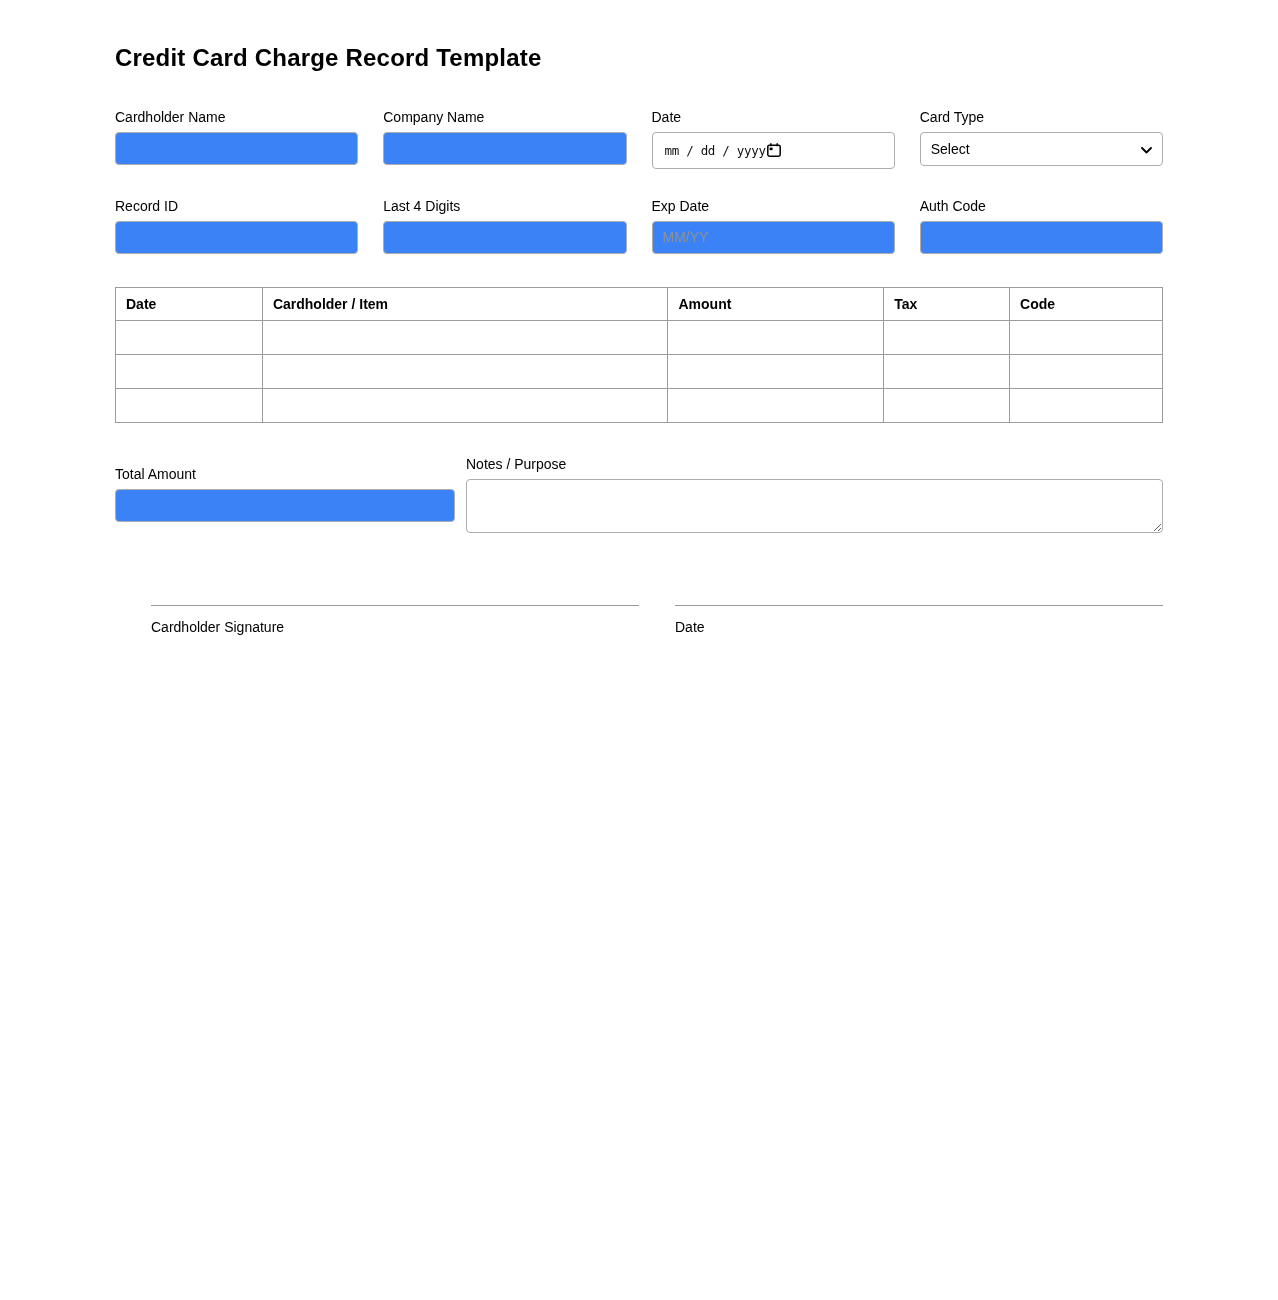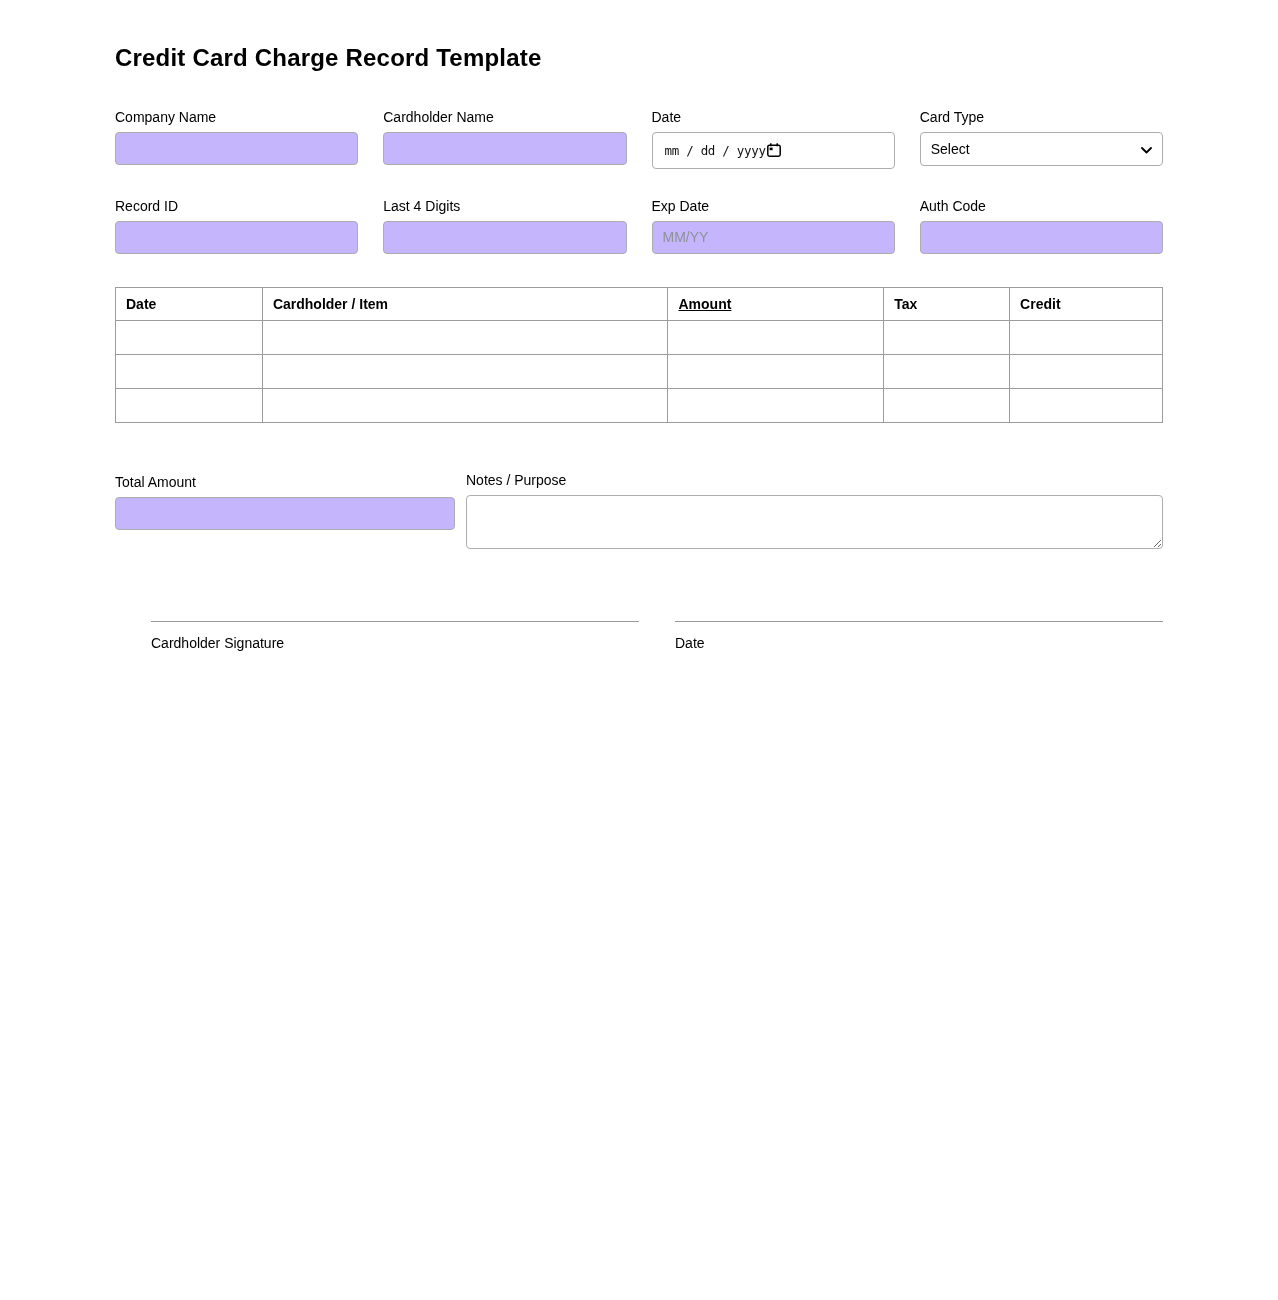--- a/index.html
+++ b/index.html
@@ -40,21 +40,21 @@
   .field input[type="text"],
   .field .text-input {
     width: 100%;
     height: 33px;
     border: 1px solid #adadad;
     border-radius: 4px;
     padding: 0 10px;
     font-family: "Liberation Sans", sans-serif;
     font-size: 14px;
     color: #000;
-    background: #c4b5fd;
+    background: #3b82f6;
     outline: none;
   }
   .field input::placeholder { color: #8d9297; opacity: 1; }
   
   .date-input {
     width: 100%;
     height: 37px;
     border: 1px solid #adadad;
     border-radius: 4px;
     padding: 0 12px;
@@ -112,32 +112,32 @@
     font-weight: bold;
     padding: 8px 10px;
     height: 32px;
   }
   table.charges td {
     height: 34px;
     padding: 0 10px;
   }
   .col-date  { width: 14.03%; }
   .col-desc  { width: 38.74%; }
-  .col-amt   { width: 20.61%; text-decoration: underline; }
+  .col-amt   { width: 20.61%; }
   .col-tax   { width: 12.02%; }
   .col-total { width: 14.60%; }
   
   .summary-row {
     display: flex;
     gap: 11px;
     margin-top: 34px;
     align-items: center;
   }
   .summary-row .total-col { width: 340px; flex: 0 0 340px; }
-  .summary-row .notes-col { flex: 1 1 auto; margin-top: 16px; }
+  .summary-row .notes-col { flex: 1 1 auto; }
   .notes-col textarea {
     width: 100%;
     height: 54px;
     border: 1px solid #adadad;
     border-radius: 4px;
     padding: 6px 10px;
     font-family: "Liberation Sans", sans-serif;
     font-size: 14px;
     resize: both;
     outline: none;
@@ -165,26 +165,26 @@
 </head>
 <body>
 
 <div class="page">
 
   <h1 class="page-title">Credit Card Charge Record Template</h1>
 
   <div class="form-grid">
 
     <div class="field">
+      <label>Cardholder Name</label>
+      <input type="text" value="" style="">
+    </div>
+
+    <div class="field">
       <label>Company Name</label>
-      <input type="text" value="" style="">
-    </div>
-
-    <div class="field">
-      <label>Cardholder Name</label>
       <input type="text" value="" style="">
     </div>
 
     <div class="field">
       <label>Date</label>
       <div class="date-input">
         <span class="date-text">mm / dd / yyyy</span>
         <span style="display:flex;">
           <svg width="16" height="16" viewBox="0 0 16 16" fill="none">
             <rect x="1.8" y="3.2" width="12.4" height="11" rx="1.6" stroke="#000" stroke-width="1.5"></rect>
@@ -232,21 +232,21 @@
 
   </div>
 
   <table class="charges">
     <thead>
       <tr>
         <th class="col-date">Date</th>
         <th class="col-desc">Cardholder / Item</th>
         <th class="col-amt">Amount</th>
         <th class="col-tax">Tax</th>
-        <th class="col-total">Credit</th>
+        <th class="col-total">Code</th>
       </tr>
     </thead>
     <tbody>
       <tr>
         <td></td>
         <td></td>
         <td></td>
         <td></td>
         <td></td>
       </tr>

